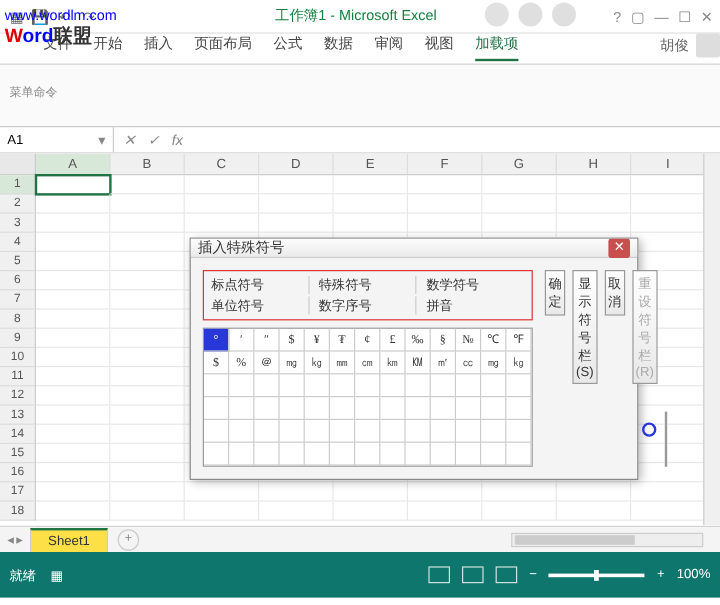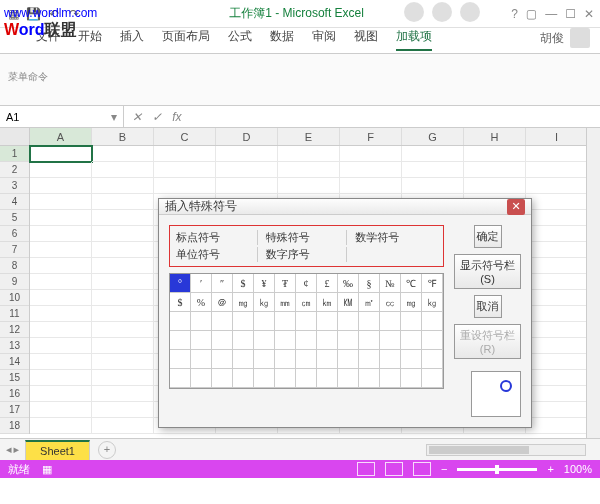--- a/index.html
+++ b/index.html
@@ -8,27 +8,27 @@
 .qat{display:flex;gap:4px;align-items:center}
 .qat-btn{width:16px;height:16px;display:flex;align-items:center;justify-content:center;color:#666}
 .title-center{flex:1;text-align:center;color:#15803d;font-size:12px}
 .win-controls{display:flex;gap:8px;color:#888}
 .watermark{position:absolute;top:20px;left:4px;font-weight:bold;font-size:16px;z-index:50}
 .watermark .w1{color:#d00}.watermark .w2{color:#00f}
 .watermark-url{position:absolute;top:6px;left:4px;color:#00f;font-size:12px;z-index:50}
 .ribbon-tabs{height:26px;display:flex;align-items:flex-start;padding-left:36px;gap:18px;border-bottom:1px solid #ccc;font-size:12px}
 .ribbon-tab{cursor:pointer;color:#444}
 .ribbon-tab.active{color:#217346;border-bottom:2px solid #217346;padding-bottom:4px}
-.user-area{margin-left:auto;margin-right:10px;display:flex;align-items:center;gap:6px;color:#666}
+.user-area{margin-left:auto;display:flex;align-items:center;gap:6px;color:#666}
 .avatar{width:20px;height:20px;background:#ddd;border-radius:2px}
 .ribbon-content{height:52px;background:#fafafa;border-bottom:1px solid #ccc;padding:4px 8px}
 .chunk{display:inline-block;border:1px solid #1a9e55;background:#fff;padding:3px 6px;font-size:11px}
 .ribbon-label{font-size:10px;color:#888;margin-top:12px}
 .formula-bar{height:22px;display:flex;border-bottom:1px solid #ccc;align-items:center}
-.name-box{width:124px;border-right:1px solid #ccc;padding:2px 6px;height:100%;display:flex;align-items:center}
+.name-box{width:95px;border-right:1px solid #ccc;padding:2px 6px;height:100%;display:flex;align-items:center}
 .name-box input{border:none;width:70px;outline:none;font-size:11px}
 .fx-area{display:flex;align-items:center;gap:10px;padding:0 8px;color:#888}
 .fx-area span{font-style:italic}
 .sheet-area{position:relative;height:310px;overflow:hidden;background:#fff}
 .col-headers{display:flex;height:18px;background:#f0f0f0;border-bottom:1px solid #ccc}
 .corner{width:30px;border-right:1px solid #ccc;background:#e8e8e8}
 .col-h{width:62px;border-right:1px solid #ddd;text-align:center;font-size:11px;color:#555;line-height:18px}
 .col-h.sel{background:#d8e8d8}
 .rows{display:flex}
 .row-headers{width:30px;background:#f0f0f0;border-right:1px solid #ccc}
@@ -38,39 +38,39 @@
 .cell-row{display:flex;height:16px}
 .cell{width:62px;border-right:1px solid #e8e8e8;border-bottom:1px solid #e8e8e8}
 .cell.active{outline:2px solid #217346;outline-offset:-1px;background:#fff}
 .scroll-v{position:absolute;right:0;top:0;bottom:0;width:14px;background:#f0f0f0;border-left:1px solid #ccc}
 .sheet-tabs{height:22px;display:flex;align-items:center;border-top:1px solid #ccc;background:#f4f4f4;font-size:11px}
 .nav-arrows{display:flex;gap:2px;padding:0 6px;color:#888}
 .tab{padding:3px 14px;background:#fde047;border:1px solid #ccc;border-bottom:none;border-top:2px solid #217346}
 .add-tab{width:18px;height:18px;border:1px solid #ccc;border-radius:50%;margin-left:8px;text-align:center;line-height:15px;color:#888}
 .h-scroll{margin-left:auto;width:160px;height:12px;background:#eee;border:1px solid #ccc;margin-right:14px;position:relative}
 .h-thumb{position:absolute;left:2px;width:100px;height:8px;top:1px;background:#ccc}
-.statusbar{height:18px;background:#d946ef;color:#fff;display:flex;align-items:center;padding:0 8px;font-size:11px;gap:12px}
+.statusbar{height:38px;background:#0f766e;color:#fff;display:flex;align-items:center;padding:0 8px;font-size:11px;gap:12px}
 .statusbar .right{margin-left:auto;display:flex;align-items:center;gap:10px}
 .view-btn{width:18px;height:14px;border:1px solid #fff;opacity:.8}
 .zoom-slider{width:80px;height:3px;background:#fff;position:relative}
 .zoom-thumb{position:absolute;left:38px;top:-3px;width:4px;height:9px;background:#fff}
 
 .dialog{position:absolute;left:158px;top:198px;width:374px;background:#f4f4f4;border:1px solid #888;box-shadow:2px 2px 8px rgba(0,0,0,.3);z-index:100}
 .dlg-title{height:16px;background:linear-gradient(#fdfdfd,#eaeaea);display:flex;align-items:center;padding:0 6px;font-size:12px;border-bottom:1px solid #ccc}
 .dlg-close{margin-left:auto;width:18px;height:16px;background:#c94f4f;color:#fff;text-align:center;line-height:14px;border-radius:2px;font-size:11px}
 .dlg-body{padding:10px;display:flex;gap:10px}
 .dlg-left{flex:1}
 .tab-box{border:1.5px solid #d33;padding:4px 6px;display:grid;grid-template-columns:1fr 1fr 1fr;gap:2px 8px;font-size:11px;margin-bottom:6px}
 .tab-box span{border-right:1px solid #ccc;padding-right:4px}
 .tab-box span:nth-child(3n){border-right:none}
 .sym-grid{border:1px solid #999;background:#fff}
 .sym-row{display:flex}
 .sym-cell{width:21px;height:19px;border-right:1px solid #ccc;border-bottom:1px solid #ccc;text-align:center;font-size:10px;line-height:19px;font-family:serif}
 .sym-cell.sel{background:#2838d8;color:#fff}
-.dlg-right{width:86px;display:flex;flex-direction:column;gap:6px;align-items:center}
+.dlg-right{width:86px;display:flex;flex-direction:row;gap:6px;align-items:flex-start}
 .dlg-btn{border:1px solid #999;background:linear-gradient(#fff,#e8e8e8);padding:3px 2px;font-size:11px;text-align:center}
 .dlg-btn.disabled{color:#aaa}
 .preview{width:50px;height:46px;border:1px solid #999;background:#fff;margin-top:6px;align-self:flex-end;position:relative}
 .preview-dot{position:absolute;right:8px;top:8px;width:12px;height:12px;border:2px solid #2838d8;border-radius:50%}
 .ghost-icons{position:absolute;top:2px;right:120px;display:flex;gap:8px;opacity:.15}
 .ghost-icons div{width:20px;height:20px;background:#333;border-radius:50%}
 </style>
 </head>
 <body>
 
@@ -406,20 +406,21 @@
     <div class="dlg-close">✕</div>
   </div>
   <div class="dlg-body">
     <div class="dlg-left">
       <div class="tab-box">
         <span>标点符号</span>
         <span>特殊符号</span>
         <span>数学符号</span>
         <span>单位符号</span>
         <span>数字序号</span>
+        <span>拼音</span>
       </div>
       <div class="sym-grid" id="sym-grid">
           <div class="sym-row">
             <div class="sym-cell sel">°</div>
             <div class="sym-cell">′</div>
             <div class="sym-cell">″</div>
             <div class="sym-cell">$</div>
             <div class="sym-cell">¥</div>
             <div class="sym-cell">₮</div>
             <div class="sym-cell">¢</div>

